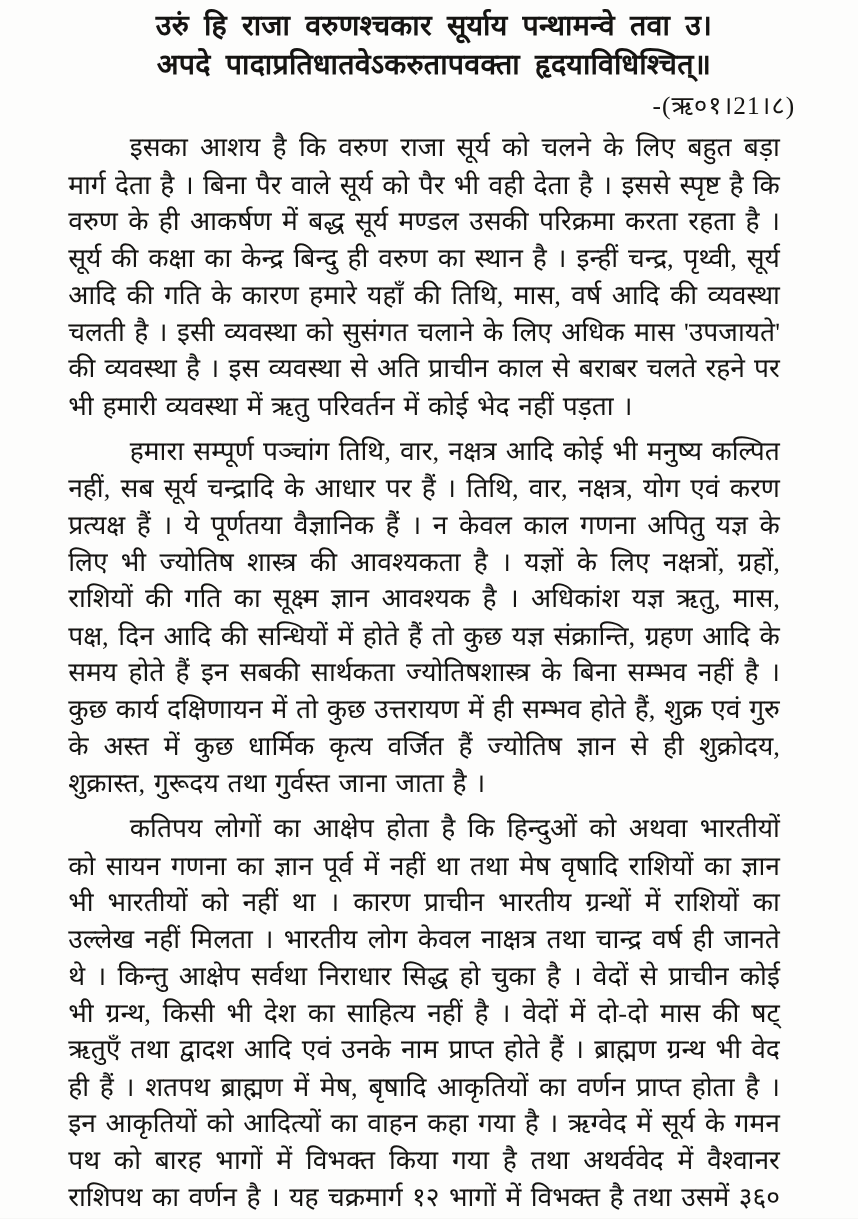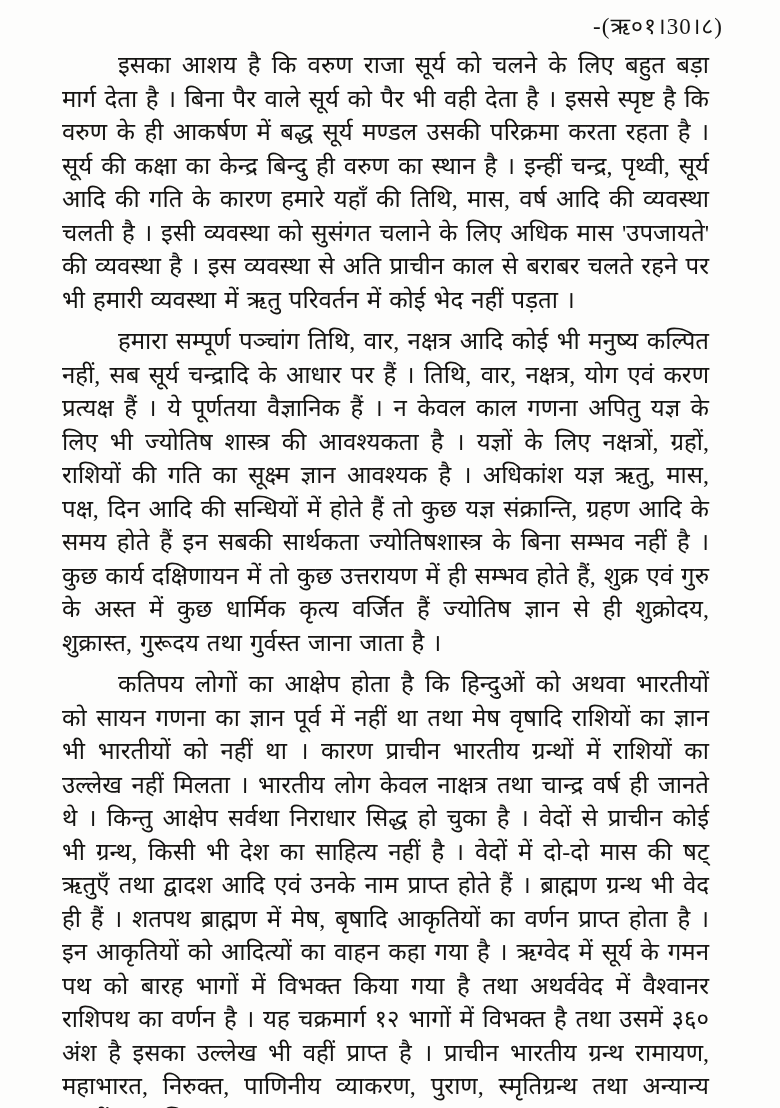--- a/index.html
+++ b/index.html
@@ -53,22 +53,26 @@
   p.para {
     margin: 0 18px 8px 0;
     text-indent: 56px;
   }
 </style>
 </head>
 <body>
 
 <div class="page">
 
+  <header class="shloka">
+    <div class="shloka-line">उरुं हि राजा वरुणश्चकार सूर्याय पन्थामन्वे तवा उ।</div>
+    <div class="shloka-line">अपदे पादाप्रतिधातवेऽकरुतापवक्ता हृदयाविधिश्चित्॥</div>
+  </header>
 
-  <div class="citation">-(ऋ०१।30।८)</div>
+  <div class="citation">-(ऋ०१।21।८)</div>
 
   <main class="body-text">
     <p class="para">इसका आशय है कि वरुण राजा सूर्य को चलने के लिए बहुत बड़ा मार्ग देता है । बिना पैर वाले सूर्य को पैर भी वही देता है । इससे स्पृष्ट है कि वरुण के ही आकर्षण में बद्ध सूर्य मण्डल उसकी परिक्रमा करता रहता है । सूर्य की कक्षा का केन्द्र बिन्दु ही वरुण का स्थान है । इन्हीं चन्द्र, पृथ्वी, सूर्य आदि की गति के कारण हमारे यहाँ की तिथि, मास, वर्ष आदि की व्यवस्था चलती है । इसी व्यवस्था को सुसंगत चलाने के लिए अधिक मास 'उपजायते' की व्यवस्था है । इस व्यवस्था से अति प्राचीन काल से बराबर चलते रहने पर भी हमारी व्यवस्था में ऋतु परिवर्तन में कोई भेद नहीं पड़ता ।</p>
     <p class="para">हमारा सम्पूर्ण पञ्चांग तिथि, वार, नक्षत्र आदि कोई भी मनुष्य कल्पित नहीं, सब सूर्य चन्द्रादि के आधार पर हैं । तिथि, वार, नक्षत्र, योग एवं करण प्रत्यक्ष हैं । ये पूर्णतया वैज्ञानिक हैं । न केवल काल गणना अपितु यज्ञ के लिए भी ज्योतिष शास्त्र की आवश्यकता है । यज्ञों के लिए नक्षत्रों, ग्रहों, राशियों की गति का सूक्ष्म ज्ञान आवश्यक है । अधिकांश यज्ञ ऋतु, मास, पक्ष, दिन आदि की सन्धियों में होते हैं तो कुछ यज्ञ संक्रान्ति, ग्रहण आदि के समय होते हैं इन सबकी सार्थकता ज्योतिषशास्त्र के बिना सम्भव नहीं है । कुछ कार्य दक्षिणायन में तो कुछ उत्तरायण में ही सम्भव होते हैं, शुक्र एवं गुरु के अस्त में कुछ धार्मिक कृत्य वर्जित हैं ज्योतिष ज्ञान से ही शुक्रोदय, शुक्रास्त, गुरूदय तथा गुर्वस्त जाना जाता है ।</p>
     <p class="para">कतिपय लोगों का आक्षेप होता है कि हिन्दुओं को अथवा भारतीयों को सायन गणना का ज्ञान पूर्व में नहीं था तथा मेष वृषादि राशियों का ज्ञान भी भारतीयों को नहीं था । कारण प्राचीन भारतीय ग्रन्थों में राशियों का उल्लेख नहीं मिलता । भारतीय लोग केवल नाक्षत्र तथा चान्द्र वर्ष ही जानते थे । किन्तु आक्षेप सर्वथा निराधार सिद्ध हो चुका है । वेदों से प्राचीन कोई भी ग्रन्थ, किसी भी देश का साहित्य नहीं है । वेदों में दो-दो मास की षट् ऋतुएँ तथा द्वादश आदि एवं उनके नाम प्राप्त होते हैं । ब्राह्मण ग्रन्थ भी वेद ही हैं । शतपथ ब्राह्मण में मेष, बृषादि आकृतियों का वर्णन प्राप्त होता है । इन आकृतियों को आदित्यों का वाहन कहा गया है । ऋग्वेद में सूर्य के गमन पथ को बारह भागों में विभक्त किया गया है तथा अथर्ववेद में वैश्वानर राशिपथ का वर्णन है । यह चक्रमार्ग १२ भागों में विभक्त है तथा उसमें ३६० अंश है इसका उल्लेख भी वहीं प्राप्त है । प्राचीन भारतीय ग्रन्थ रामायण, महाभारत, निरुक्त, पाणिनीय व्याकरण, पुराण, स्मृतिग्रन्थ तथा अन्यान्य स्थलों पर राशि शब्द. का</p>
   </main>
 
 </div>
 
 </body></html>

